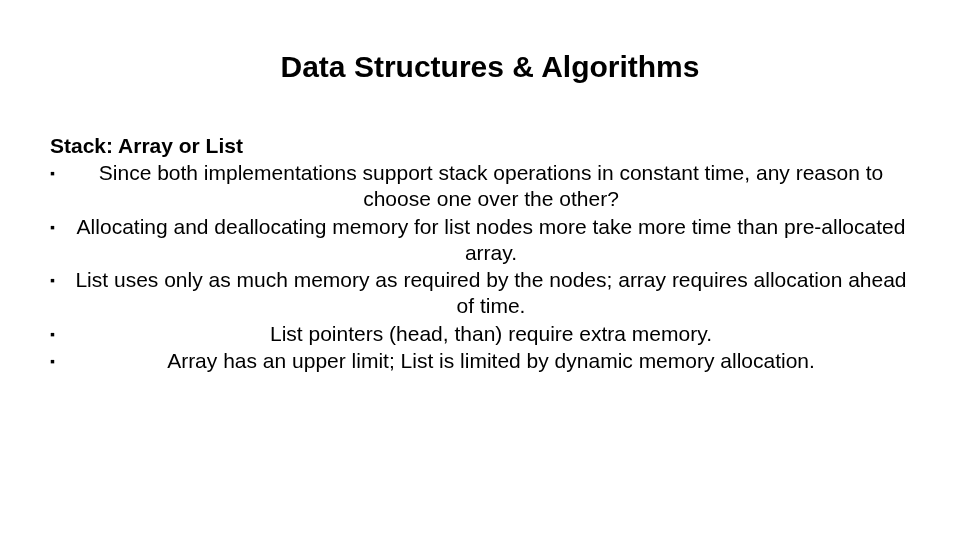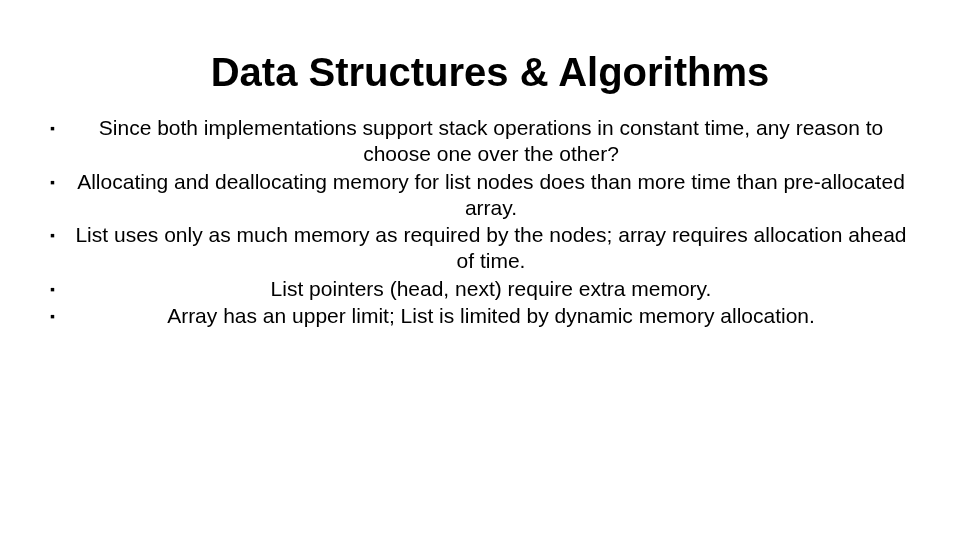--- a/index.html
+++ b/index.html
@@ -9,24 +9,24 @@
     }
     body {
       width: 960px;
       height: 540px;
       font-family: Arial, Helvetica, sans-serif;
       background-color: #ffffff;
       color: #000000;
       padding: 50px 50px 50px 50px;
     }
     .slide-title {
-      font-size: 40px;
+      font-size: 30px;
       font-weight: bold;
       text-align: center;
-      margin-bottom: 20px;
+      margin-bottom: 50px;
       margin-left: 20px;
     }
     .content {
       padding-left: 0;
     }
     .subtitle {
       font-size: 21px;
       font-weight: bold;
       margin-bottom: 2px;
     }
@@ -51,35 +51,36 @@
       flex: 1;
       text-align: center;
     }
   </style>
 </head>
 <body>
 
 <h1 class="slide-title">Data Structures &amp; Algorithms</h1>
 
 <div class="content">
+  <div class="subtitle">Stack: Array or List</div>
   <ul class="bullet-list">
     <li class="bullet-item">
       <span class="bullet-marker">▪</span>
       <span class="bullet-text">Since both implementations support stack operations in constant time, any reason to choose one over the other?</span>
     </li>
     <li class="bullet-item">
       <span class="bullet-marker">▪</span>
-      <span class="bullet-text">Allocating and deallocating memory for list nodes does than more time than pre-allocated array.</span>
+      <span class="bullet-text">Allocating and deallocating memory for list nodes more take more time than pre-allocated array.</span>
     </li>
     <li class="bullet-item">
       <span class="bullet-marker">▪</span>
       <span class="bullet-text">List uses only as much memory as required by the nodes; array requires allocation ahead of time.</span>
     </li>
     <li class="bullet-item">
       <span class="bullet-marker">▪</span>
-      <span class="bullet-text">List pointers (head, next) require extra memory.</span>
+      <span class="bullet-text">List pointers (head, than) require extra memory.</span>
     </li>
     <li class="bullet-item">
       <span class="bullet-marker">▪</span>
       <span class="bullet-text">Array has an upper limit; List is limited by dynamic memory allocation.</span>
     </li>
   </ul>
 </div>
 
 </body></html>

